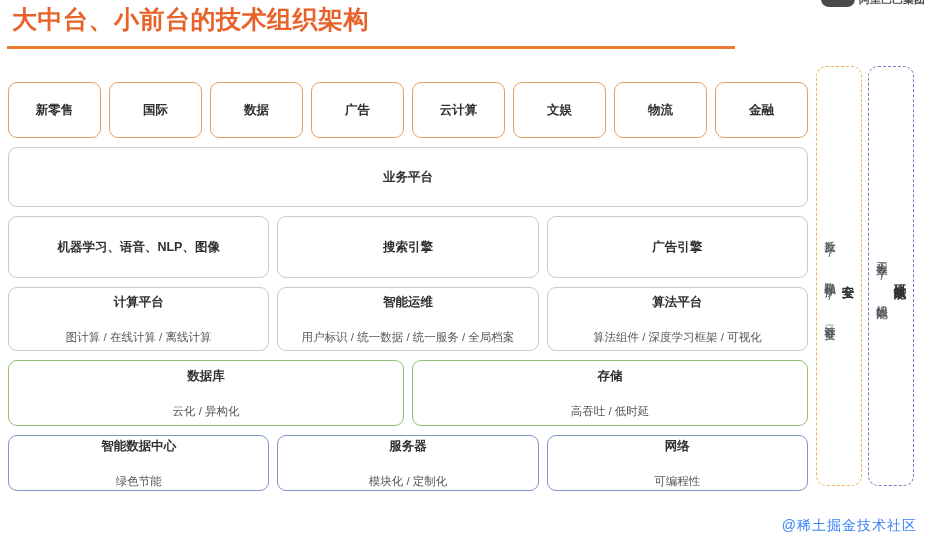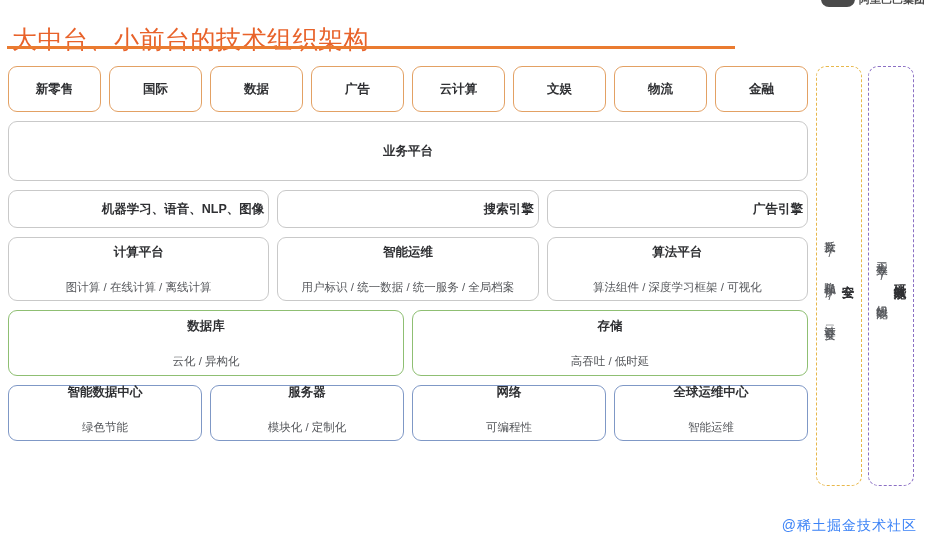--- a/index.html
+++ b/index.html
@@ -21,25 +21,24 @@
     position: absolute;
     left: 0; top: 0;
     width: 935px;
     height: 52px;
   }
   .title {
     position: absolute;
     left: 12px;
     top: 3px;
     font-size: 25px;
-    font-weight: 400;
+    font-weight: 700;
     color: #e8622a;
     letter-spacing: 0.5px;
     white-space: nowrap;
-    margin-top: 20px;
   }
   .title-rule {
     position: absolute;
     left: 7px;
     top: 46px;
     width: 728px;
     height: 3px;
     background: #ea7b30;
   }
   .brand-logo {
@@ -101,26 +100,26 @@
     color: #55575b;
     line-height: 1.35;
     margin-top: 19px;
     white-space: pre-line;
   }
 
   
   .tone-orange { border-color: #e3a164; }
   .tone-grey   { border-color: #c9c9c9; }
   .tone-green  { border-color: #8fbf73; }
-  .tone-blue   { border-color: #7f98c6; justify-content: flex-end; }
-
-  
-  .row-domains .box { height: 46px; }
+  .tone-blue   { border-color: #7f98c6; }
+
+  
+  .row-domains .box { height: 56px; margin-top: 16px; }
   .row-biz .box     { height: 60px; }
-  .row-engine .box  { height: 38px; align-items: flex-end; }
+  .row-engine .box  { height: 62px; }
   .row-platform .box{ height: 64px; }
   .row-infra .box   { height: 66px; }
   .row-hw .box      { height: 56px; }
 
   
   .side-panels {
     position: absolute;
     left: 816px;
     top: 66px;
     display: flex;
@@ -258,24 +257,20 @@
       <div class="b-sub">绿色节能</div>
     </div>
     <div class="box tone-blue">
       <div class="b-title">服务器</div>
       <div class="b-sub">模块化 / 定制化</div>
     </div>
     <div class="box tone-blue">
       <div class="b-title">网络</div>
       <div class="b-sub">可编程性</div>
     </div>
-    <div class="box tone-blue">
-      <div class="b-title">全球运维中心</div>
-      <div class="b-sub">智能运维</div>
-    </div>
   </div>
 
 </div>
 
 <div class="side-panels">
   <div class="vpanel dashed-orange">
     <div class="vp-title">安全</div>
     <div class="vp-sub">反欺诈 / 隐私保护 / 云计算安全</div>
   </div>
   <div class="vpanel dashed-purple">

